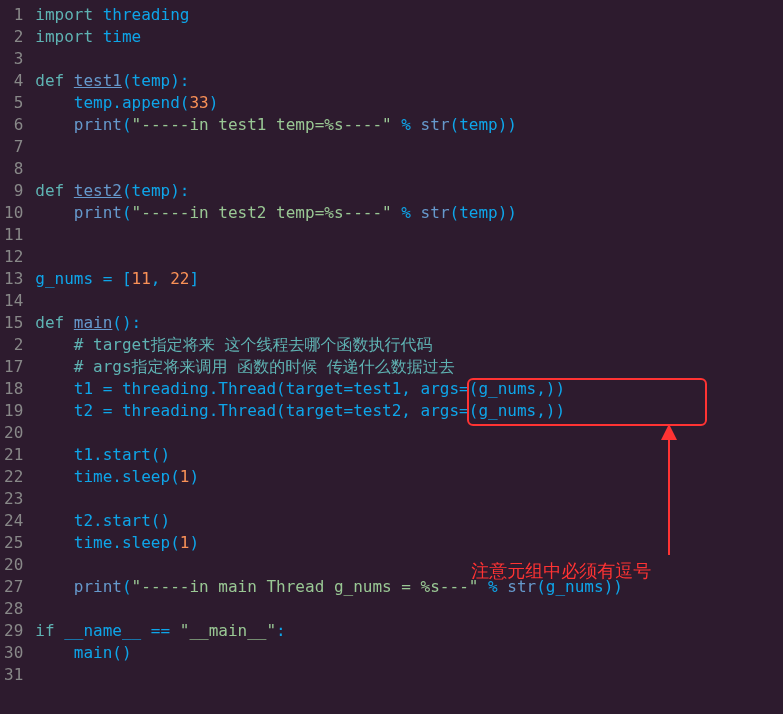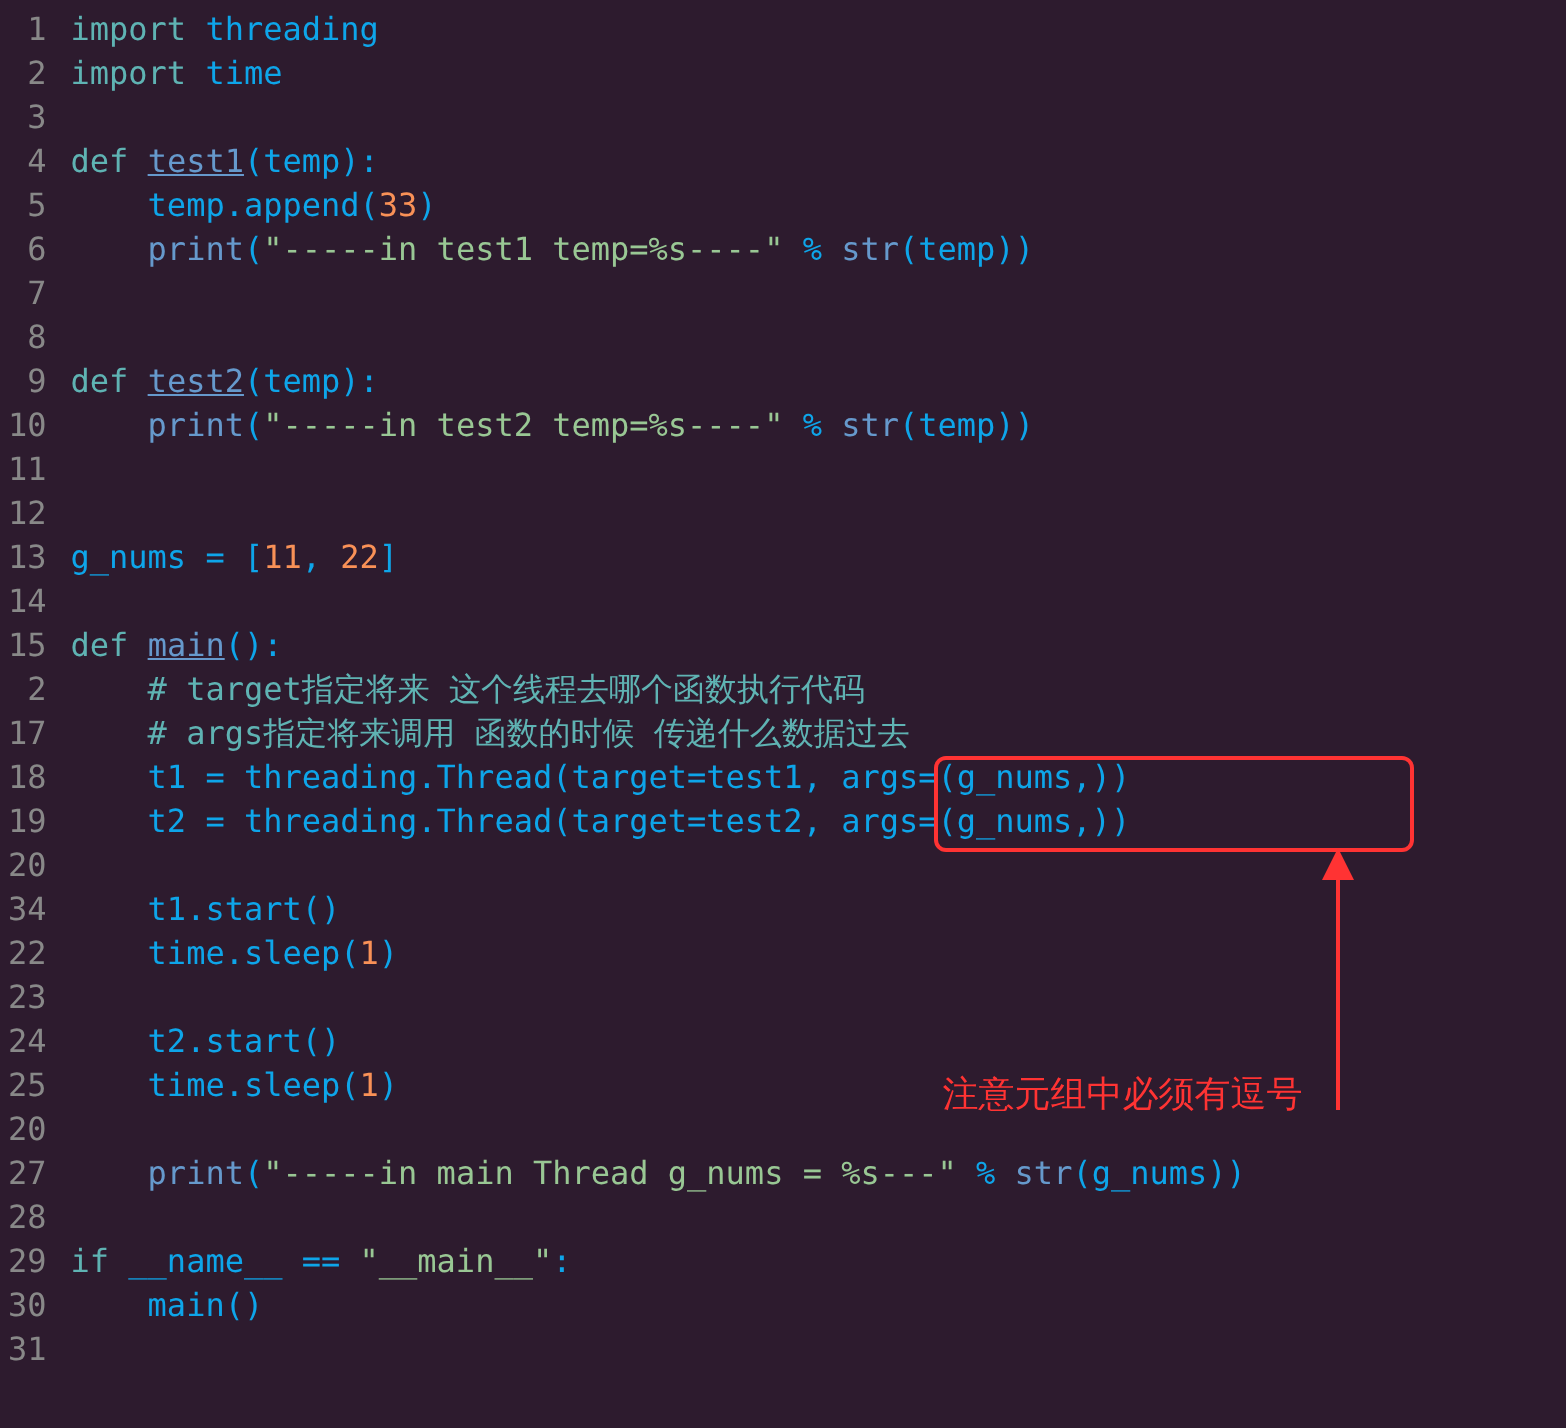--- a/index.html
+++ b/index.html
@@ -81,21 +81,21 @@
       <div>11</div>
       <div>12</div>
       <div>13</div>
       <div>14</div>
       <div>15</div>
       <div>2</div>
       <div>17</div>
       <div>18</div>
       <div>19</div>
       <div>20</div>
-      <div>34</div>
+      <div>21</div>
       <div>22</div>
       <div>23</div>
       <div>24</div>
       <div>25</div>
       <div>20</div>
       <div>27</div>
       <div>28</div>
       <div>29</div>
       <div>30</div>
       <div>31</div>
@@ -104,15 +104,15 @@
     
     <div class="highlight-box" id="hlbox" style="top: 378px; left: 436px; width: 240px; height: 48px;"></div>
     <svg class="arrow-svg" id="arrow" width="783" height="714" style="left:0;top:0;">
       <defs>
         <marker id="arrowhead" markerWidth="8" markerHeight="8" refX="4" refY="4" orient="auto">
           <path d="M0,0 L8,4 L0,8 Z" fill="#ff3333"></path>
         </marker>
       </defs>
       <line id="arrowline" stroke="#ff3333" stroke-width="2" marker-end="url(#arrowhead)" x1="638" y1="555" x2="638" y2="432"></line>
     </svg>
-    <div class="annotation" id="annot" style="left: 440px; top: 536px;">注意元组中必须有逗号</div>
+    <div class="annotation" id="annot" style="left: 440px; top: 560px;">注意元组中必须有逗号</div>
   </div>
 </div>
 
 </body></html>

